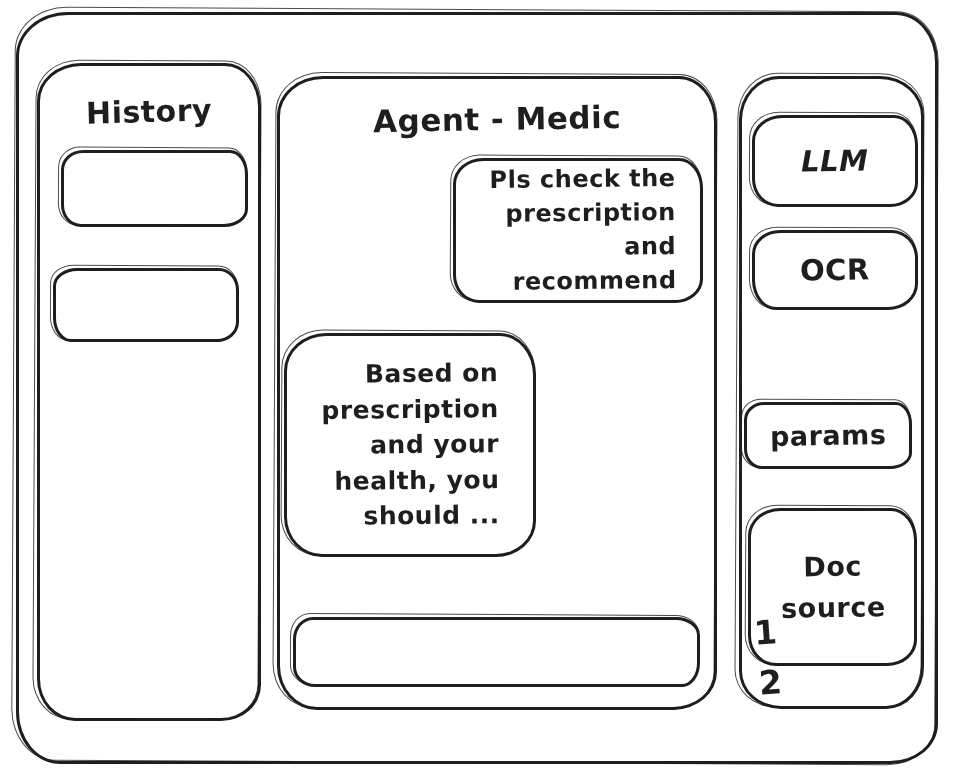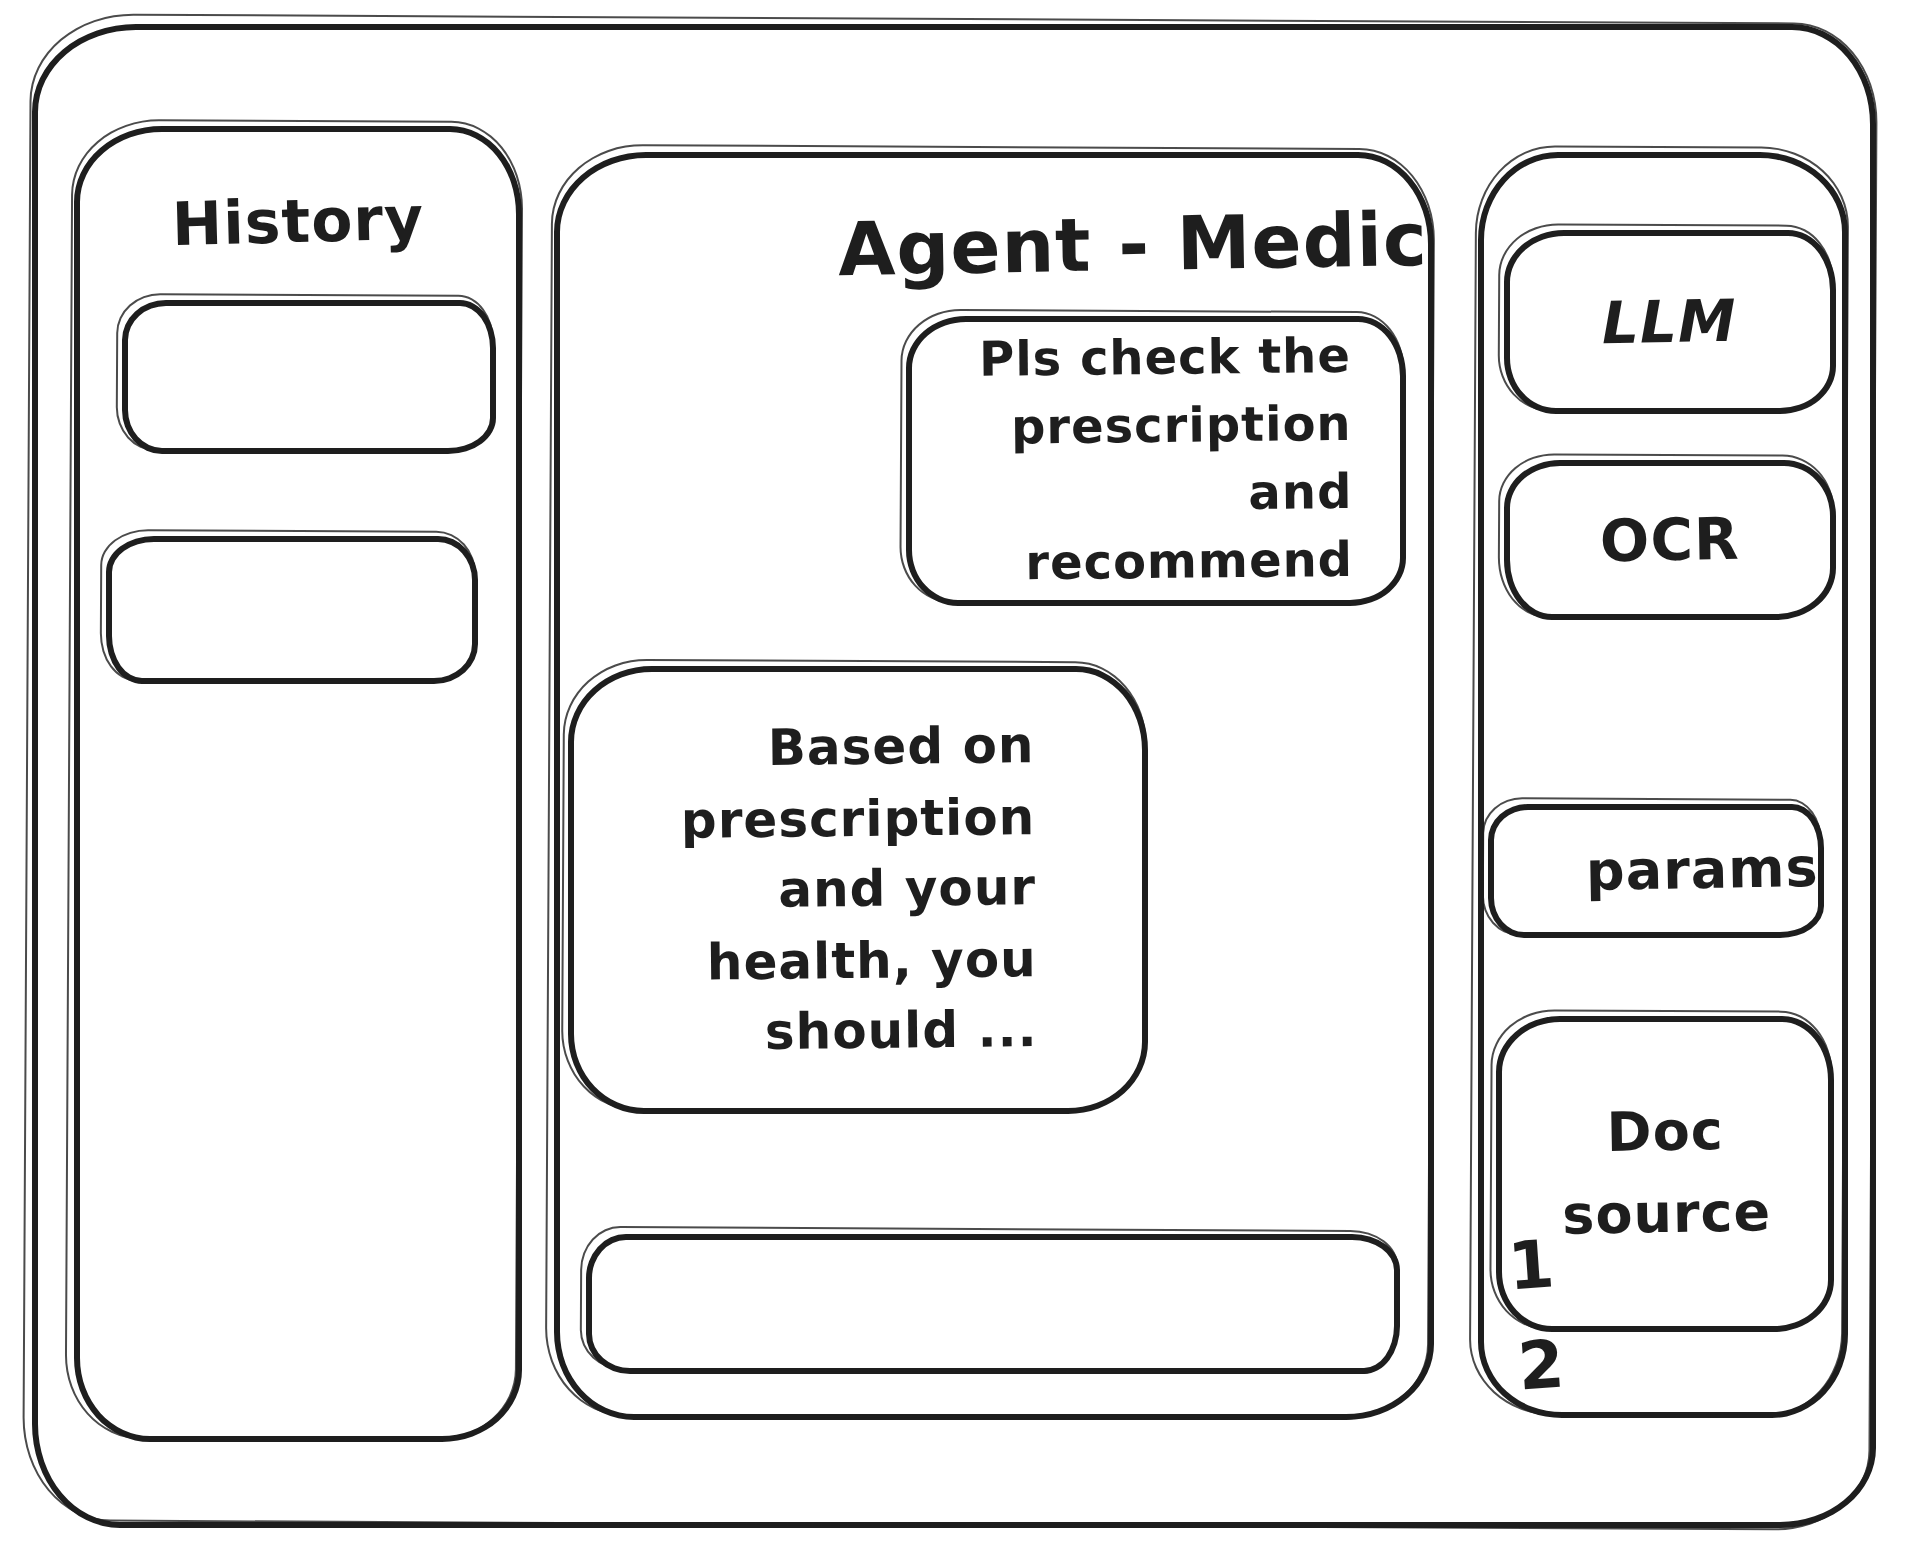--- a/index.html
+++ b/index.html
@@ -84,30 +84,30 @@
         <span class="hand" style="transform:rotate(-1.5deg);">History</span>
       </div>
       <div class="sk" style="left:21px; top:84px; width:187px; height:77px;
                   border-radius:22px 18px 24px 20px / 20px 24px 18px 22px;"></div>
       <div class="sk" style="left:13px; top:202px; width:186px; height:74px;
                   border-radius:24px 20px 22px 18px / 18px 22px 20px 24px;"></div>
     </div>
 
     <div class="sk" style="left:258px; top:61px; width:440px; height:634px;
                 border-radius:46px 38px 44px 40px / 40px 46px 38px 44px;">
-      <div class="panel-title" style="top:22px; font-size:37px;text-align:right;">
+      <div class="panel-title" style="top:22px; font-size:31px;">
         <span class="hand" style="transform:rotate(-1deg);">Agent - Medic</span>
       </div>
 
       <div class="sk bubble" style="left:173px; top:79px; width:250px; height:145px;
                   border-radius:30px 24px 28px 26px / 26px 30px 24px 28px;">
         <span class="hand" style="width:196px;">Pls check the prescription and recommend</span>
       </div>
 
-      <div class="sk bubble" style="left:4px; top:254px; width:290px; height:224px; font-size:25px;
+      <div class="sk bubble" style="left:4px; top:254px; width:252px; height:224px; font-size:25px;
                   border-radius:42px 36px 40px 38px / 38px 42px 36px 40px;">
         <span class="hand" style="width:178px;">Based on prescription and your health, you should ...</span>
       </div>
 
       <div class="sk input-box" style="left:13px; top:538px; width:407px; height:70px;">
         <input type="text" aria-label="message input" placeholder="" style="">
       </div>
     </div>
 
     <div class="sk" style="left:720px; top:61px; width:185px; height:633px;
@@ -117,21 +117,21 @@
                      border-radius:30px 24px 28px 26px / 26px 30px 24px 28px;">
         <span class="hand" style="font-style:italic;">LLM</span>
       </button>
 
       <button class="sk" style="left:10px; top:151px; width:166px; height:80px;
                      border-radius:28px 26px 30px 24px / 24px 28px 26px 30px;">
         <span class="hand">OCR</span>
       </button>
 
       <button class="sk" style="left:2px; top:323px; width:168px; height:67px;
-                     border-radius:20px 16px 22px 18px / 18px 22px 16px 20px;justify-content:flex-end;">
+                     border-radius:20px 16px 22px 18px / 18px 22px 16px 20px;">
         <span class="hand small">params</span>
       </button>
 
       <button class="sk" style="left:6px; top:429px; width:169px; height:158px;
                      border-radius:32px 26px 30px 28px / 28px 32px 26px 30px;">
         <span class="hand small" style="width:110px; line-height:1.5;">Doc source</span>
       </button>
 
       <div class="marker" style="left:12px; top:537px;">1</div>
       <div class="marker" style="left:17px; top:587px;">2</div>

